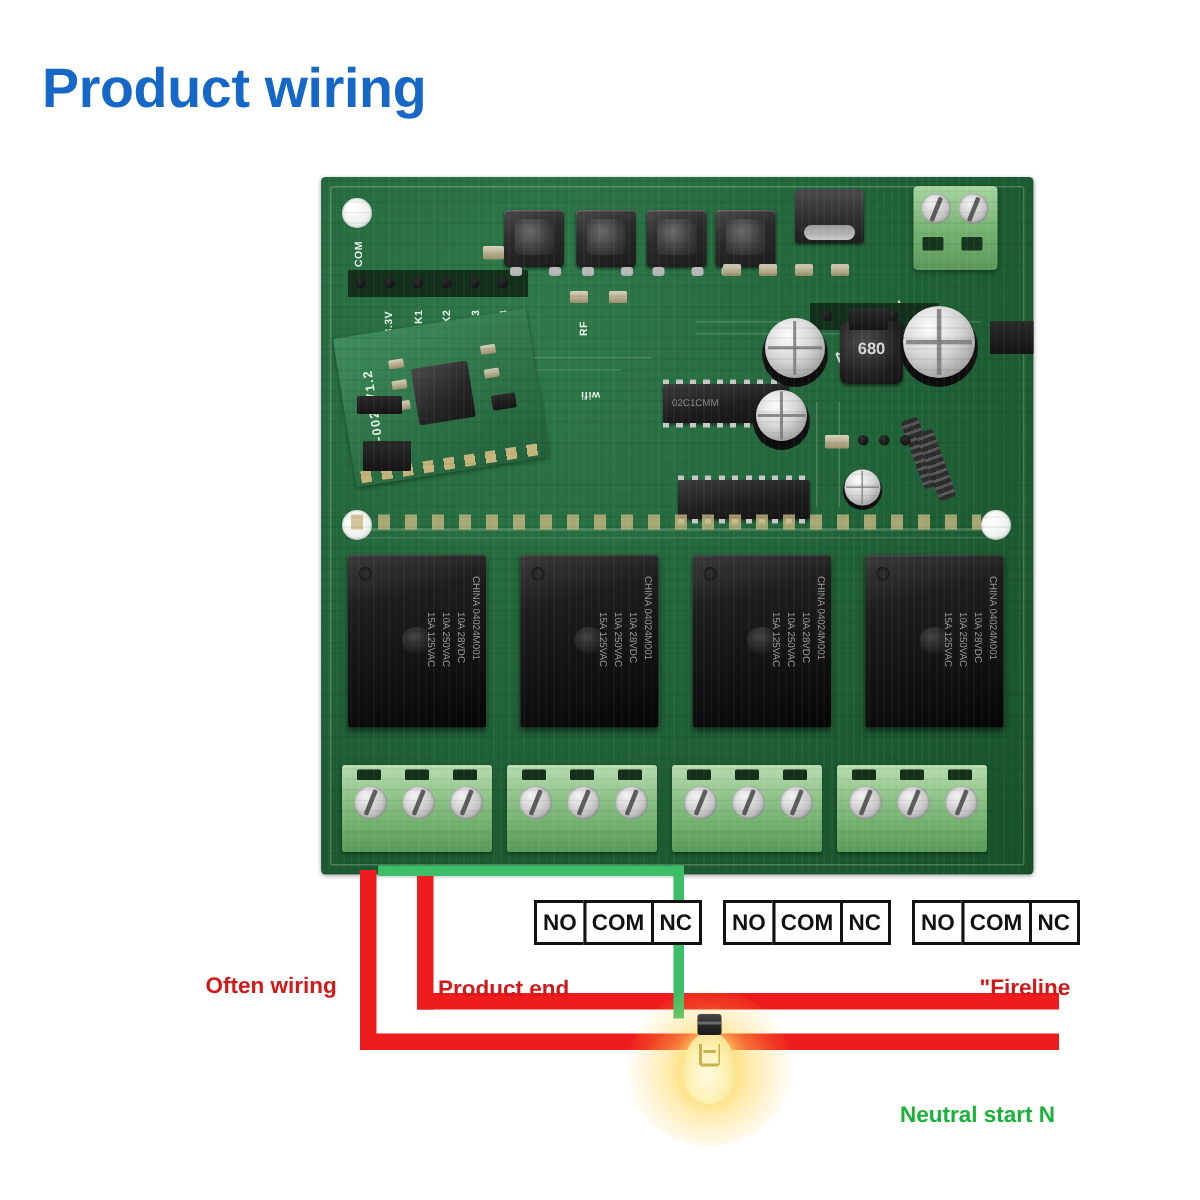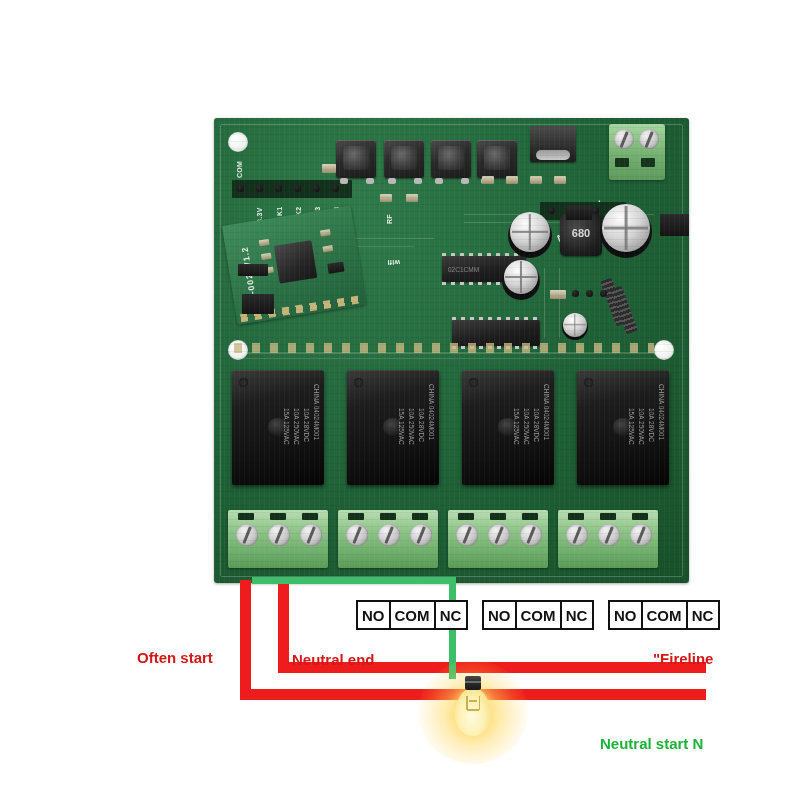--- a/index.html
+++ b/index.html
@@ -159,20 +159,21 @@
         background:radial-gradient(ellipse at 46% 60%,#fffbe0 0%,#fdf1b4 45%,#f7e491 72%,#eed877 100%);
         box-shadow:0 0 10px rgba(255,216,110,.9);}
   .filament{position:absolute;left:14px;top:20px;width:14px;height:16px;}
   .filament i{position:absolute;background:#cbb14a;}
 </style>
 </head>
 <body>
 
 <div id="stage">
 
+  <div class="title">Product wiring</div>
 
   <div class="board">
     <div class="silk-frame"></div>
 
     <div class="hole" style="left:14px;top:14px;"></div>
     <div class="hole" style="left:14px;top:222px;"></div>
     <div class="hole" style="left:440px;top:222px;"></div>
     <div class="hole" style="left:14px;top:420px;"></div>
 
     <div class="trace" style="left:40px;top:120px;width:180px;height:1px;"></div>
@@ -394,18 +395,18 @@
     <div class="ncbox">NO</div>
     <div class="ncbox">COM</div>
     <div class="ncbox">NC</div>
   </div>
   <div class="ncgroup" style="left:587px;top:600px;">
     <div class="ncbox">NO</div>
     <div class="ncbox">COM</div>
     <div class="ncbox">NC</div>
   </div>
 
-  <div class="lbl red" style="left:137px;top:649px;">Often start</div>
-  <div class="lbl red" style="left:292px;top:651px;">Neutral end</div>
+  <div class="lbl red" style="left:137px;top:649px;">Often wiring</div>
+  <div class="lbl red" style="left:292px;top:651px;">Product end</div>
   <div class="lbl red" style="left:653px;top:650px;">"Fireline</div>
   <div class="lbl green" style="left:600px;top:735px;">Neutral start N</div>
 
 </div>
 
 </body></html>

